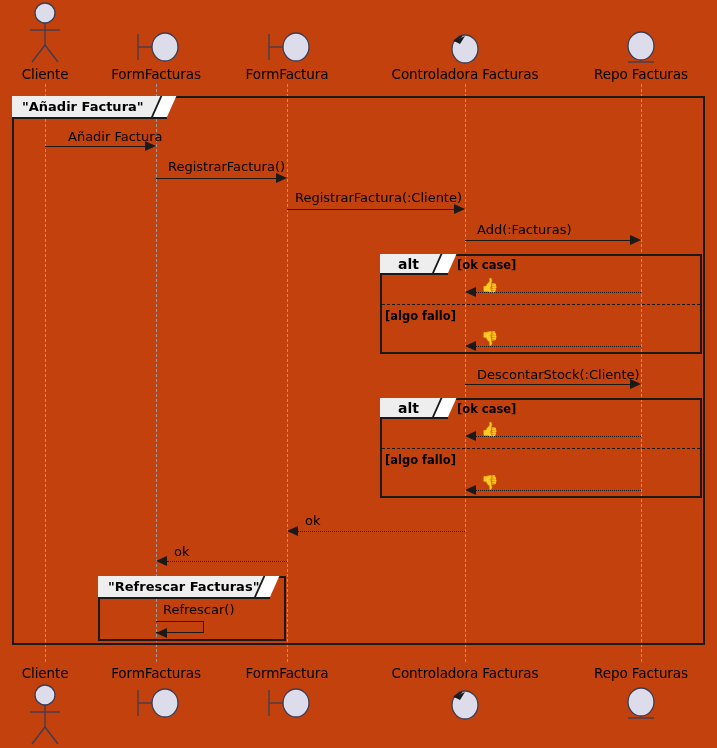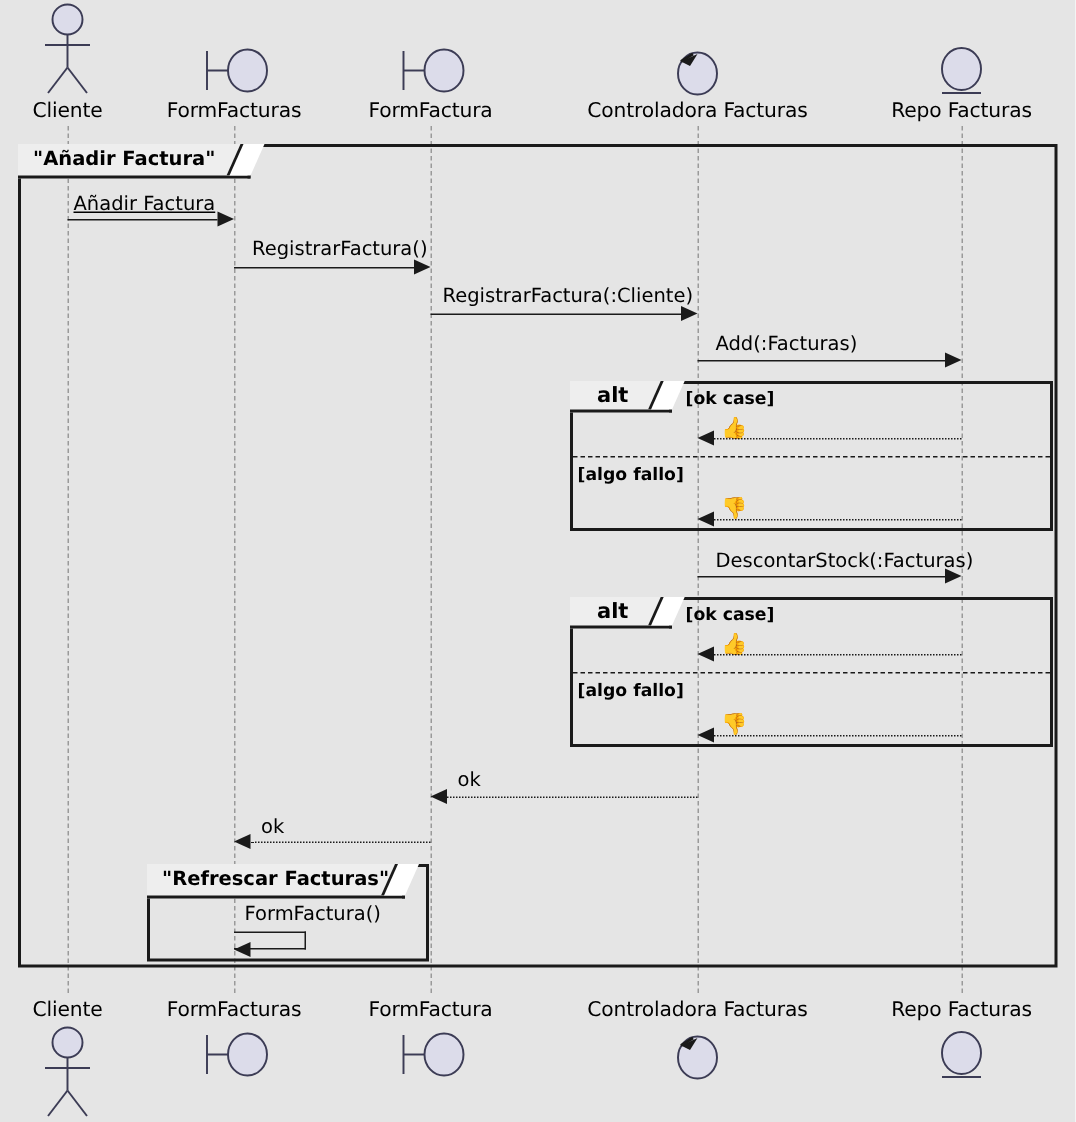--- a/index.html
+++ b/index.html
@@ -7,21 +7,21 @@
     padding: 0;
     background: #ffffff;
   }
   body {
     font-family: "DejaVu Sans", sans-serif;
   }
   #canvas {
     position: relative;
     width: 717px;
     height: 748px;
-    background: #e5e5e5;
+    background: #c2410c;
     overflow: hidden;
   }
   .p-label {
     position: absolute;
     font-size: 13.5px;
     color: #000000;
     white-space: nowrap;
     transform: translateX(-50%);
     letter-spacing: -0.1px;
   }
@@ -188,21 +188,21 @@
     </svg>
   </div>
   <div class="p-label" style="left:641px; top:66px;">Repo Facturas</div>
 
   <div class="frame" style="left:12px; top:96px; width:693px; height:549px;"></div>
   <div class="frame-label" style="left:12px; top:96px; width:155px; height:23px;">
     <span>"Añadir Factura"</span>
     <span class="corner"></span>
   </div>
 
-  <div class="msg-label" style="left:49px; top:129px;text-decoration:underline;">Añadir Factura</div>
+  <div class="msg-label" style="left:68px; top:129px;">Añadir Factura</div>
   <div class="msg-line" style="left:45px; top:146px; width:100px;"></div>
   <div class="arrowhead right" style="left:145px; top:141px;"></div>
 
   <div class="msg-label" style="left:168px; top:159px;">RegistrarFactura()</div>
   <div class="msg-line" style="left:156px; top:178px; width:120px;"></div>
   <div class="arrowhead right" style="left:276px; top:173px;"></div>
 
   <div class="msg-label" style="left:295px; top:190px;">RegistrarFactura(:Cliente)</div>
   <div class="msg-line" style="left:287px; top:209px; width:167px;"></div>
   <div class="arrowhead right" style="left:454px; top:204px;"></div>
@@ -221,21 +221,21 @@
   <div class="guard" style="left:385px; top:309px;">[algo fallo]</div>
 
   <div class="msg-label emoji" style="left:481px; top:277px;">👍</div>
   <div class="msg-line dotted" style="left:476px; top:292px; width:165px;"></div>
   <div class="arrowhead left" style="left:465px; top:287px;"></div>
 
   <div class="msg-label emoji" style="left:481px; top:330px;">👎</div>
   <div class="msg-line dotted" style="left:476px; top:346px; width:165px;"></div>
   <div class="arrowhead left" style="left:465px; top:341px;"></div>
 
-  <div class="msg-label" style="left:477px; top:367px;">DescontarStock(:Facturas)</div>
+  <div class="msg-label" style="left:477px; top:367px;">DescontarStock(:Cliente)</div>
   <div class="msg-line" style="left:465px; top:384px; width:165px;"></div>
   <div class="arrowhead right" style="left:630px; top:379px;"></div>
 
   <div class="frame" style="left:380px; top:398px; width:322px; height:100px;"></div>
   <div class="frame-label alt-hdr" style="left:380px; top:398px; width:68px; height:21px;">
     <span>alt</span>
     <span class="corner"></span>
   </div>
   <div class="guard" style="left:457px; top:402px;">[ok case]</div>
   <div class="alt-divider" style="left:382px; top:448px; width:318px;"></div>
@@ -256,21 +256,21 @@
   <div class="msg-label" style="left:174px; top:544px;">ok</div>
   <div class="msg-line dotted" style="left:167px; top:561px; width:120px;"></div>
   <div class="arrowhead left" style="left:156px; top:556px;"></div>
 
   <div class="frame" style="left:98px; top:576px; width:188px; height:65px;"></div>
   <div class="frame-label" style="left:98px; top:576px; width:172px; height:23px;">
     <span>"Refrescar Facturas"</span>
     <span class="corner"></span>
   </div>
 
-  <div class="msg-label" style="left:163px; top:602px;">FormFactura()</div>
+  <div class="msg-label" style="left:163px; top:602px;">Refrescar()</div>
   <div class="self-msg" style="left:156px; top:621px; width:48px; height:12px;"></div>
   <div class="arrowhead left" style="left:156px; top:628px;"></div>
 
   <div class="p-label" style="left:45px; top:665px;">Cliente</div>
   <div class="icon-wrap actor" style="left:45px; top:684px;">
     <svg width="44" height="62" viewBox="0 0 44 62">
       <circle cx="22" cy="11" r="10" fill="#dcdcea" stroke="#3c3c55" stroke-width="1.3"></circle>
       <line x1="22" y1="21" x2="22" y2="43" stroke="#3c3c55" stroke-width="1.3"></line>
       <line x1="7" y1="28" x2="37" y2="28" stroke="#3c3c55" stroke-width="1.3"></line>
       <line x1="22" y1="43" x2="9" y2="60" stroke="#3c3c55" stroke-width="1.3"></line>

